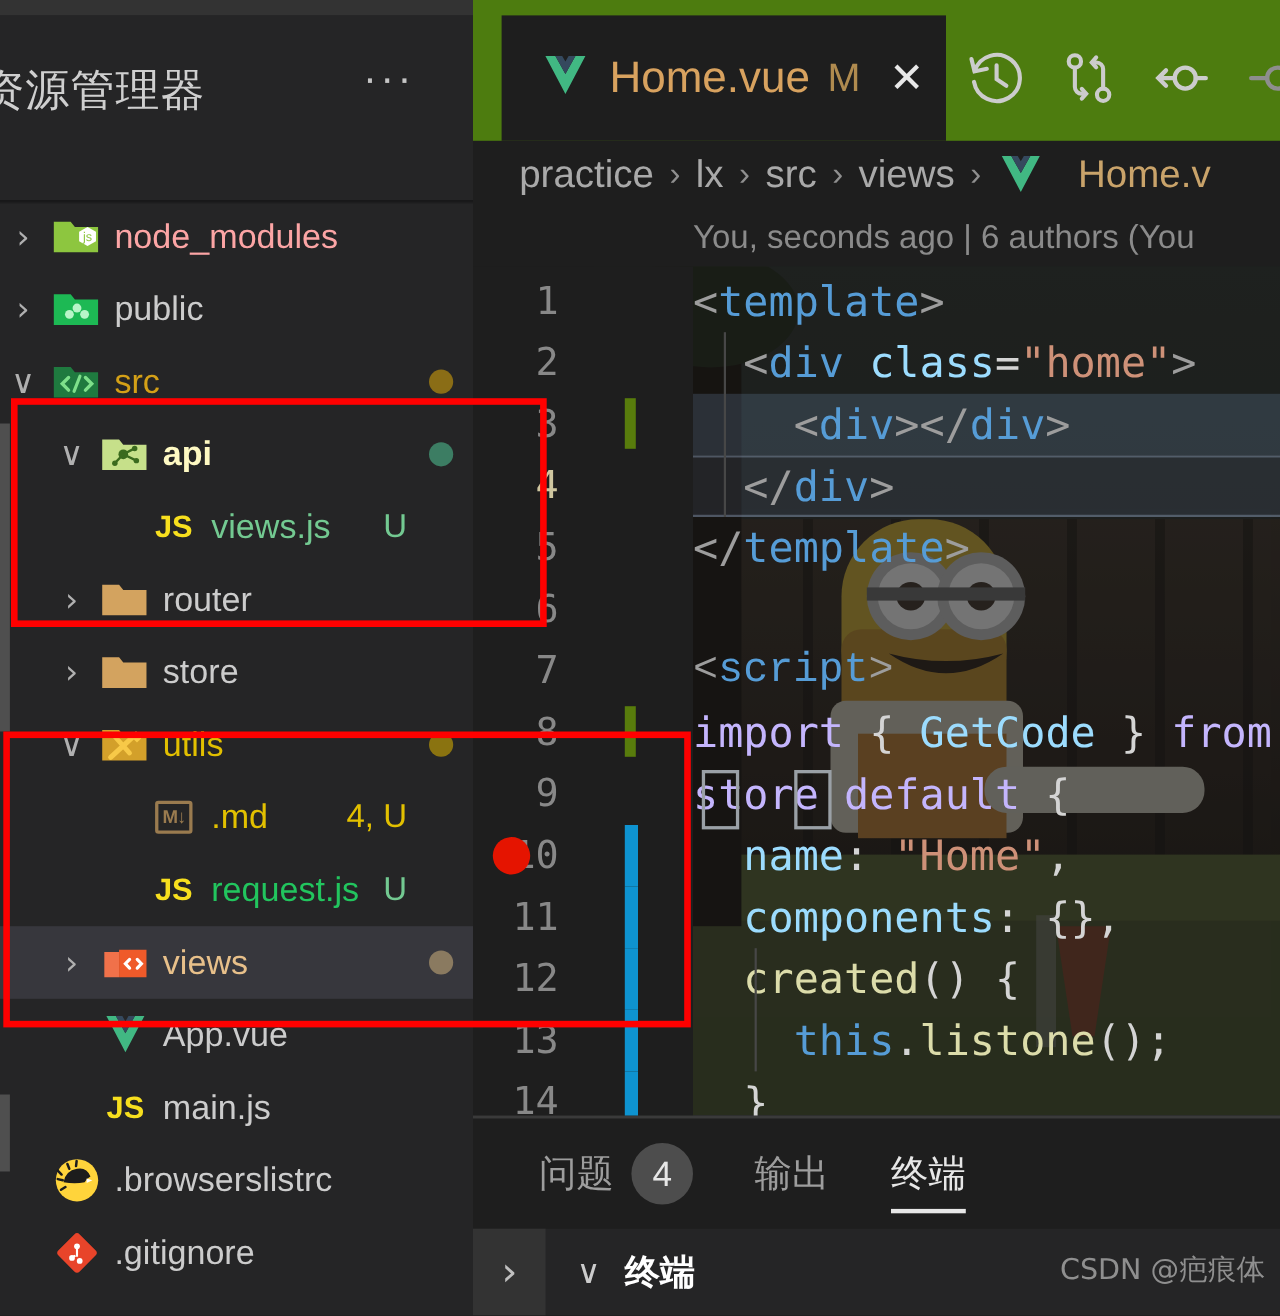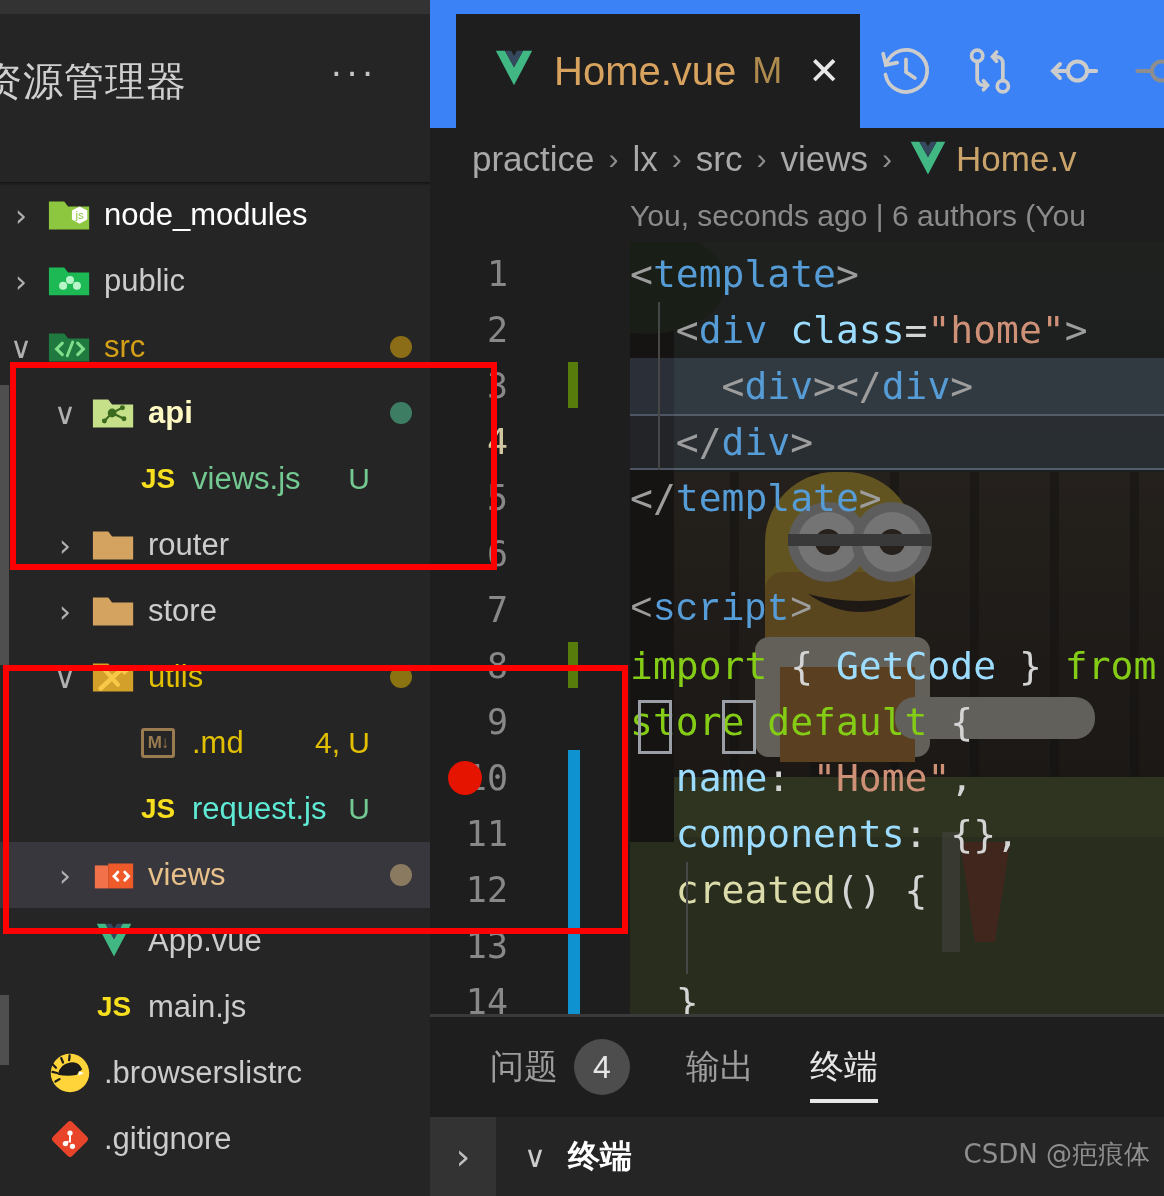--- a/index.html
+++ b/index.html
@@ -65,38 +65,38 @@
   }
   .dot { width:22px; height:22px; border-radius:50%; display:inline-block; }
   .js-ic { font-weight:bold; color:#f7df1e; font-size:28px; font-family:"Liberation Sans",sans-serif; }
   .md-ic {
     border:3px solid #9a7b4f; color:#9a7b4f; font-size:17px; font-weight:bold;
     padding:2px 4px; border-radius:3px; letter-spacing:-1px;
   }
 
   
   .editor-area { position:absolute; left:430px; top:0; width:734px; height:1196px; background:#1e1e1e; }
-  .tabbar { position:absolute; left:0; top:0; width:734px; height:128px; background:#3b82f6; }
+  .tabbar { position:absolute; left:0; top:0; width:734px; height:128px; background:#4d7c0f; }
   .tab {
     position:absolute; left:26px; top:14px; width:404px; height:114px;
     background:#1e1e1e; display:flex; align-items:center; padding-left:36px;
   }
   .tab-name { font-size:40px; color:#d8a25f; margin-left:18px; font-family:"Liberation Sans",sans-serif; }
   .tab-mod  { font-size:36px; color:#b08b4f; margin-left:16px; }
   .tab-close{ font-size:38px; color:#e8e8e8; margin-left:26px; font-weight:300; }
   .tabactions { position:absolute; left:440px; top:14px; height:114px; display:flex; align-items:center; gap:12px; }
   .tabact { width:72px; height:72px; display:flex; align-items:center; justify-content:center; }
 
   .breadcrumb {
     position:absolute; left:0; top:128px; width:734px; height:62px;
     display:flex; align-items:center; padding-left:42px;
     font-size:35px; color:#a9a9a9; white-space:nowrap;
   }
   .bc-sep { margin:0 14px; color:#8f8f8f; font-size:30px; }
-  .bc-last { color:#c9a36a; margin-left:6px; }
+  .bc-last { color:#c9a36a; margin-left:30px; }
 
   .blame {
     position:absolute; left:0; top:190px; width:734px; height:52px;
     display:flex; align-items:center; padding-left:200px;
     font-size:30px; color:#8b8b8b; white-space:nowrap;
   }
 
   .code-wrap {
     position:absolute; left:0; top:242px; width:734px; height:772px;
     background:#1e1e1e; overflow:hidden;
@@ -121,21 +121,21 @@
     position:absolute; left:0; height:56px; line-height:56px;
     font-size:38px; white-space:pre;
     font-family:"DejaVu Sans Mono", monospace;
   }
   .indent-g { position:absolute; width:2px; background:#474747; z-index:2; }
   .hl-line { position:absolute; left:200px; right:0; height:56px; background:rgba(120,150,190,.22); z-index:1; }
   .cur-line { position:absolute; left:200px; right:0; height:56px; background:rgba(120,150,190,.13);
               border-top:2px solid rgba(160,180,210,.35); border-bottom:2px solid rgba(160,180,210,.35); z-index:1; }
   .brkbox { position:absolute; border:3px solid #9aa0a6; z-index:4; }
   .tk-tag{color:#569cd6;} .tk-brk{color:#9d9d9d;} .tk-attr{color:#9cdcfe;}
-  .tk-str{color:#ce9178;} .tk-kw{color:#84cc16;margin-top:20px;}
+  .tk-str{color:#ce9178;} .tk-kw{color:#c4b5fd;margin-top:20px;}
   .tk-fn{color:#dcdcaa;} .tk-pun{color:#d4d4d4;} .tk-this{color:#569cd6;}
   .tk-eq{color:#d4d4d4;}
 
   
   .panel-divider { position:absolute; left:430px; top:1014px; width:734px; height:3px; background:#3a3a3a; }
   .panel { position:absolute; left:430px; top:1017px; width:734px; height:179px; background:#1e1e1e; }
   .panel-tabs { position:absolute; left:0; top:0; width:734px; height:100px; display:flex; align-items:center; padding-left:60px; }
   .ptab { position:relative; height:100px; display:flex; align-items:center; font-size:34px; color:#9d9d9d;
           font-family:"DejaVu Sans", sans-serif; margin-right:56px; }
   .ptab.active { color:#e7e7e7; }
@@ -174,21 +174,21 @@
     <div class="tree" id="file-tree">
         <div class="row" style="padding-left: 0px;">
           <span class="chev">›</span>
           <span class="ic">
             <svg width="46" height="40" viewBox="0 0 24 20">
               <path d="M1 3 h8 l2 2.5 h11 v12 H1 Z" fill="#8dc63f"></path>
               <path d="M17 5.5 l4 2.2 v4.6 l-4 2.2 l-4-2.2 V7.7 Z" fill="#ffffff"></path>
               <text x="17" y="12.2" font-size="6" fill="#8dc63f" text-anchor="middle" font-family="Liberation Sans">js</text>
             </svg>
           </span>
-          <span class="lbl" style="color: #ffffff;">node_modules</span>
+          <span class="lbl" style="color: #fca5a5;">node_modules</span>
           <span class="badge" style="right: 60px;"></span>
         </div>
         <div class="row" style="padding-left: 0px;">
           <span class="chev">›</span>
           <span class="ic">
             <svg width="46" height="40" viewBox="0 0 24 20">
               <path d="M1 3 h8 l2 2.5 h11 v12 H1 Z" fill="#1db954"></path>
               <circle cx="12" cy="9.5" r="2.1" fill="#b8f5c8"></circle>
               <circle cx="8.4" cy="12.5" r="2.1" fill="#b8f5c8"></circle>
               <circle cx="15.6" cy="12.5" r="2.1" fill="#b8f5c8"></circle>
@@ -282,21 +282,21 @@
           <span class="lbl" style="color: rgb(226, 192, 0);">.md</span>
           <span class="badge" style="right: 60px;">
             <span style="color: rgb(226, 192, 0);">4, U</span>
           </span>
         </div>
         <div class="row" style="padding-left: 88px;">
           <span class="chev spacer">&nbsp;</span>
           <span class="ic">
             <span class="js-ic">JS</span>
           </span>
-          <span class="lbl" style="color: #5eead4;">request.js</span>
+          <span class="lbl" style="color: #22c55e;">request.js</span>
           <span class="badge" style="right: 60px;">
             <span style="color: rgb(115, 201, 145);">U</span>
           </span>
         </div>
         <div class="row selected" style="padding-left: 44px;">
           <span class="chev">›</span>
           <span class="ic">
             <svg width="46" height="40" viewBox="0 0 24 20">
               <path d="M2 5 h7 v12 H2 Z" fill="#f0714a"></path>
               <path d="M9 4 h13 v13 H9 Z" fill="#ef5a2a"></path>
@@ -513,20 +513,21 @@
           <div class="cline" style="top: 116px;">    <span class="tk-brk">&lt;</span><span class="tk-tag">div</span><span class="tk-brk">&gt;&lt;/</span><span class="tk-tag">div</span><span class="tk-brk">&gt;</span></div>
           <div class="cline" style="top: 228px;"><span class="tk-brk">&lt;/</span><span class="tk-tag">template</span><span class="tk-brk">&gt;</span></div>
           <div class="cline" style="top: 172px;">  <span class="tk-brk">&lt;/</span><span class="tk-tag">div</span><span class="tk-brk">&gt;</span></div>
           <div class="cline" style="top: 284px;"></div>
           <div class="cline" style="top: 340px; font-family: Liberation Mono, monospace;"><span class="tk-brk">&lt;</span><span class="tk-tag">script</span><span class="tk-brk">&gt;</span></div>
           <div class="cline" style="top: 396px;"><span class="tk-kw">import</span> <span class="tk-pun">{</span> <span class="tk-attr">GetCode</span> <span class="tk-pun">}</span> <span class="tk-kw">from</span></div>
           <div class="cline" style="top: 452px;"><span class="tk-kw">store</span> <span class="tk-kw">default</span> <span class="tk-pun">{</span></div>
           <div class="cline" style="top: 508px;">  <span class="tk-attr">name</span><span class="tk-pun">:</span> <span class="tk-str">"Home"</span><span class="tk-pun">,</span></div>
           <div class="cline" style="top: 564px;">  <span class="tk-attr">components</span><span class="tk-pun">:</span> <span class="tk-pun">{},</span></div>
           <div class="cline" style="top: 620px;">  <span class="tk-fn">created</span><span class="tk-pun">() {</span></div>
+          <div class="cline" style="top: 676px;">    <span class="tk-this">this</span><span class="tk-pun">.</span><span class="tk-fn">listone</span><span class="tk-pun">();</span></div>
           <div class="cline" style="top: 732px;">  <span class="tk-pun">}</span></div>
         </div>
     <div class="hl-line" style="top: 116px;"></div>
         <div class="cur-line" style="top: 172px;"></div>
         <div class="indent-g" style="top: 60px; height: 168px; left: 228px;"></div>
         <div class="indent-g" style="top: 620px; height: 112px; left: 256px;"></div>
         <div class="brkbox" style="left: 208px; top: 458px; width: 34px; height: 54px;"></div>
         <div class="brkbox" style="left: 292px; top: 458px; width: 34px; height: 54px;"></div>
       </div>
 

